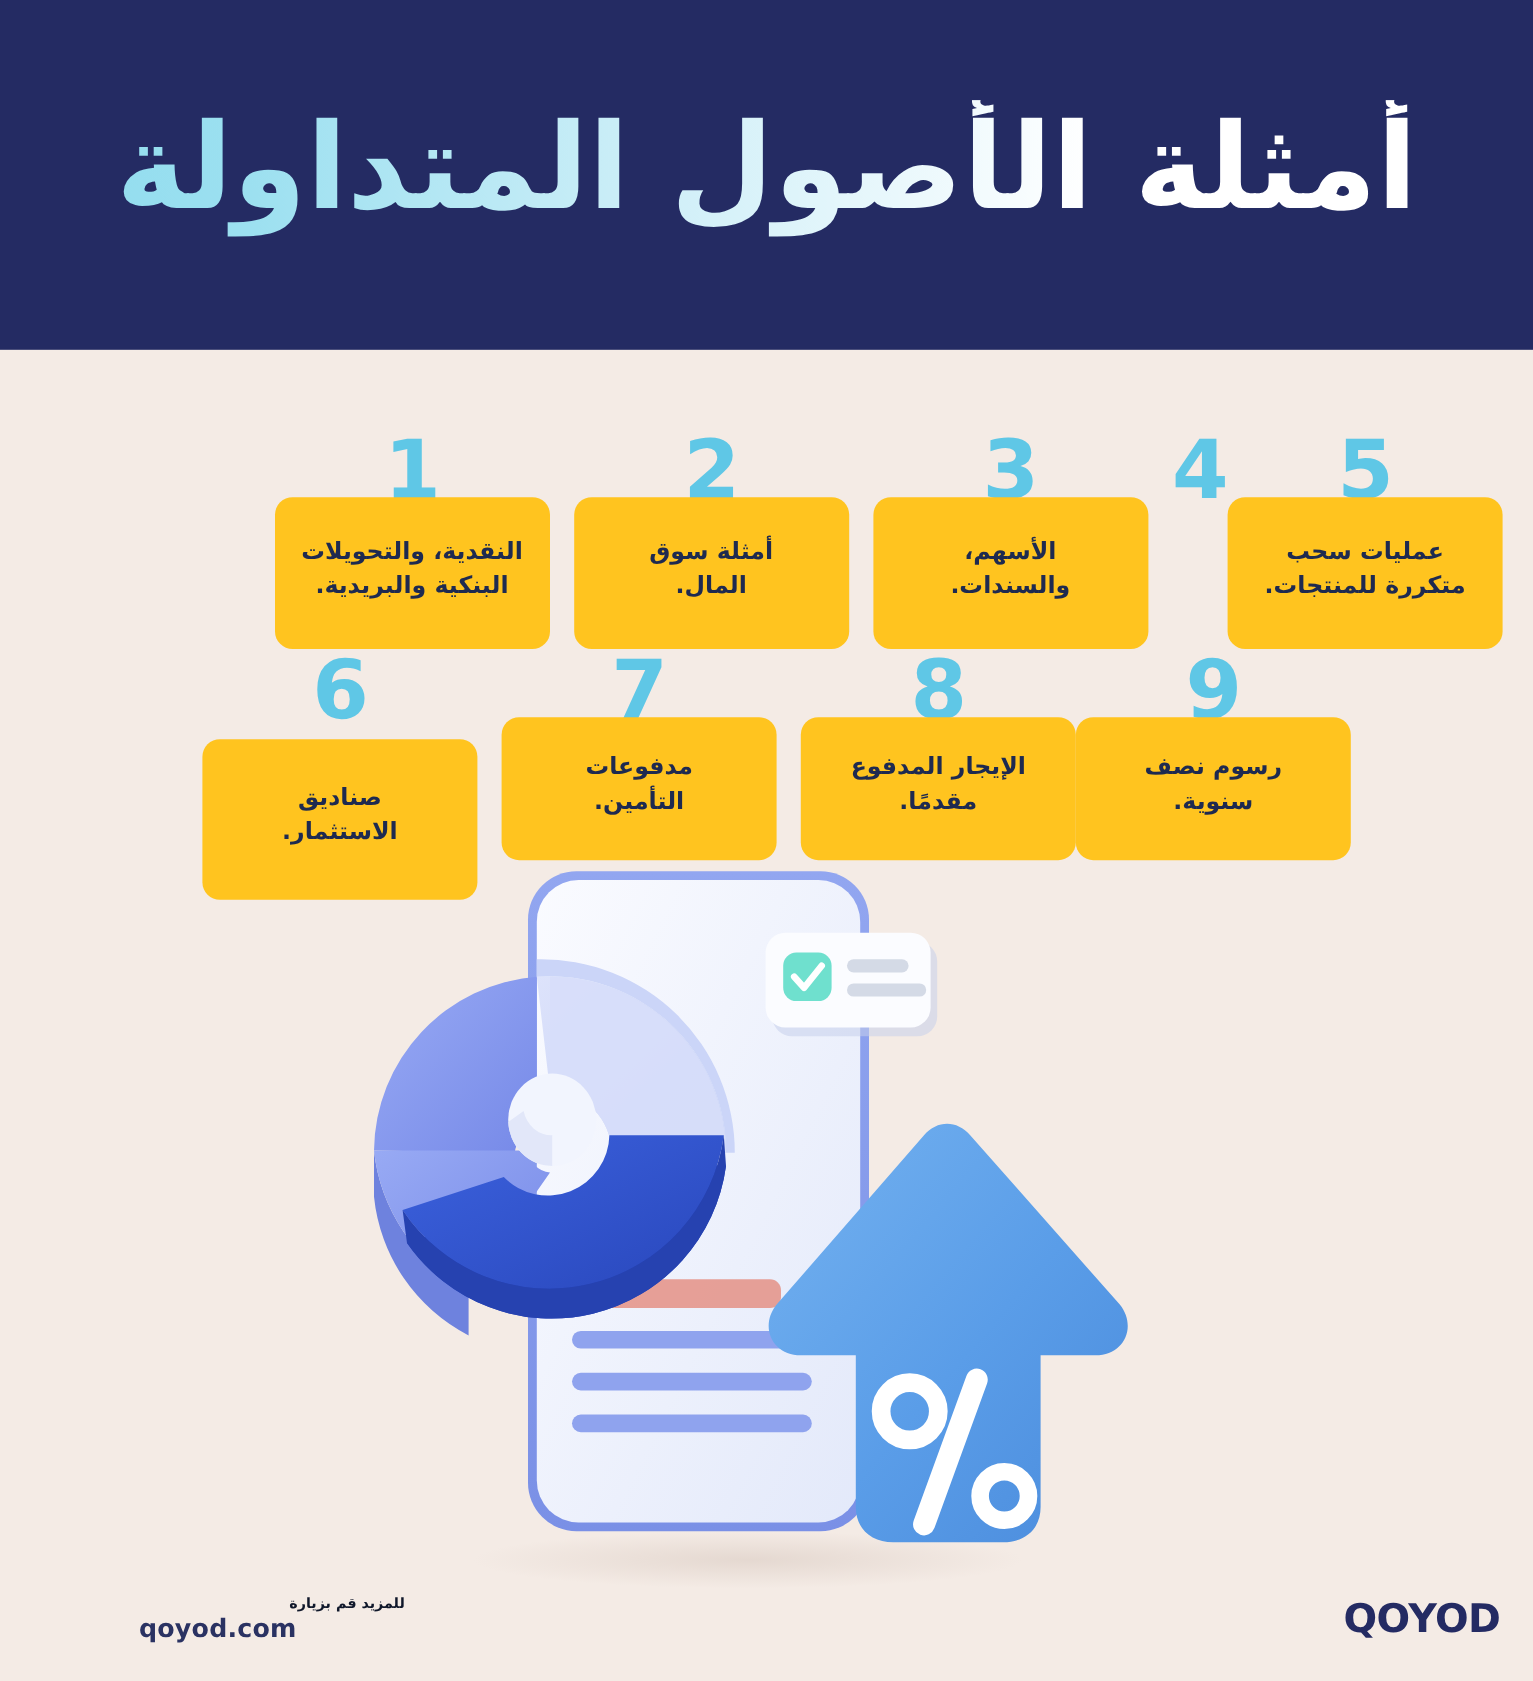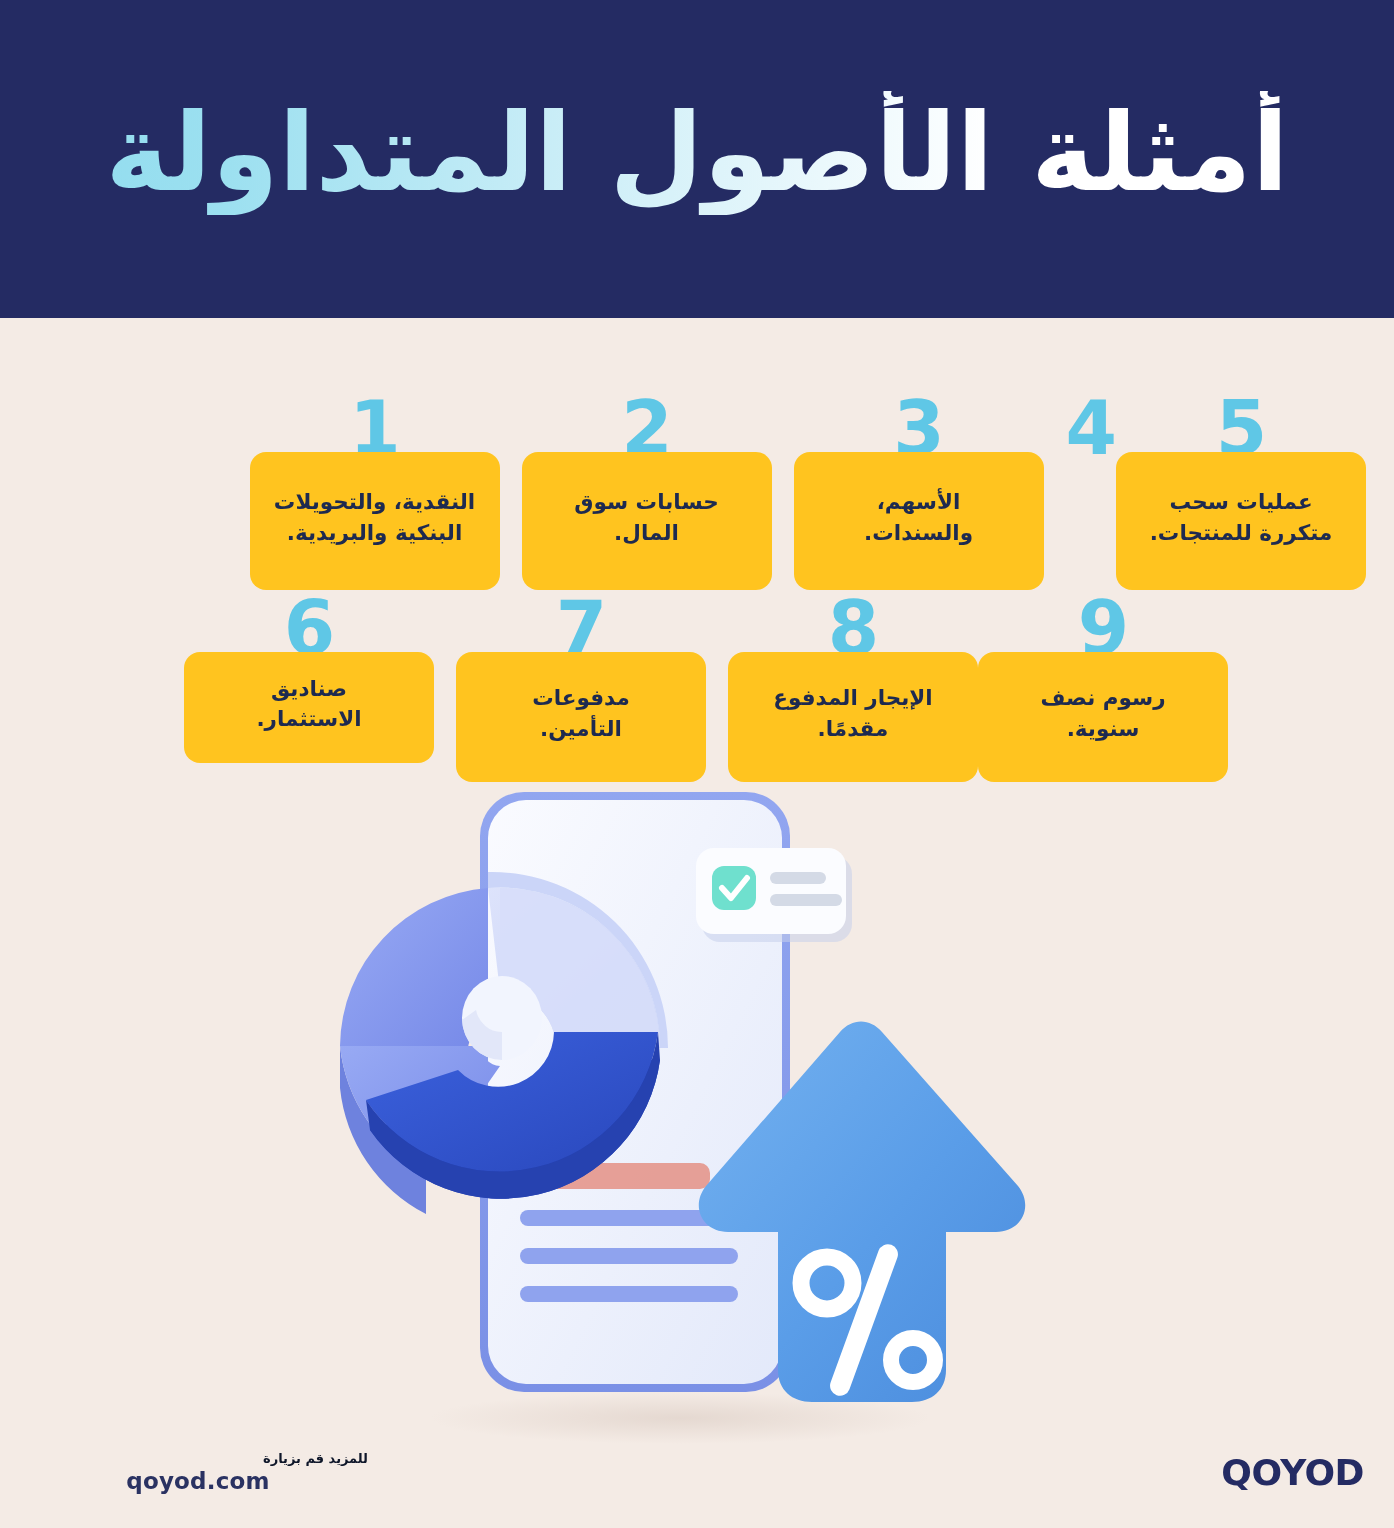--- a/index.html
+++ b/index.html
@@ -101,21 +101,21 @@
     white-space:pre-line;
   }
 
   
   .w-c1 { width:250px; height:138px; }
   .w-c2 { width:250px; height:138px; }
   .w-c3 { width:250px; height:138px; }
   .w-c4 { width:250px; height:138px; }
   .w-c5 { width:250px; height:138px; }
   
-  .w-c6 { width:250px; height:111px; }
+  .w-c6 { width:250px; height:146px;margin-top:20px; }
   .w-c7 { width:250px; height:130px; }
   .w-c8 { width:250px; height:130px; }
   .w-c9 { width:250px; height:130px; }
 
   
   .illus {
     position:absolute;
     left:330px; top:770px;
     width:720px; height:690px;
   }
@@ -174,21 +174,21 @@
         <div class="card-num">1</div>
         <div class="card w-c1">
           <div class="card-text">النقدية، والتحويلات
 البنكية والبريدية.</div>
         </div>
       </div>
 
       <div class="card-wrap">
         <div class="card-num">2</div>
         <div class="card w-c2">
-          <div class="card-text">حسابات سوق
+          <div class="card-text">أمثلة سوق
 المال.</div>
         </div>
       </div>
 
       <div class="card-wrap">
         <div class="card-num">3</div>
         <div class="card w-c3">
           <div class="card-text">الأسهم،
 والسندات.</div>
         </div>

